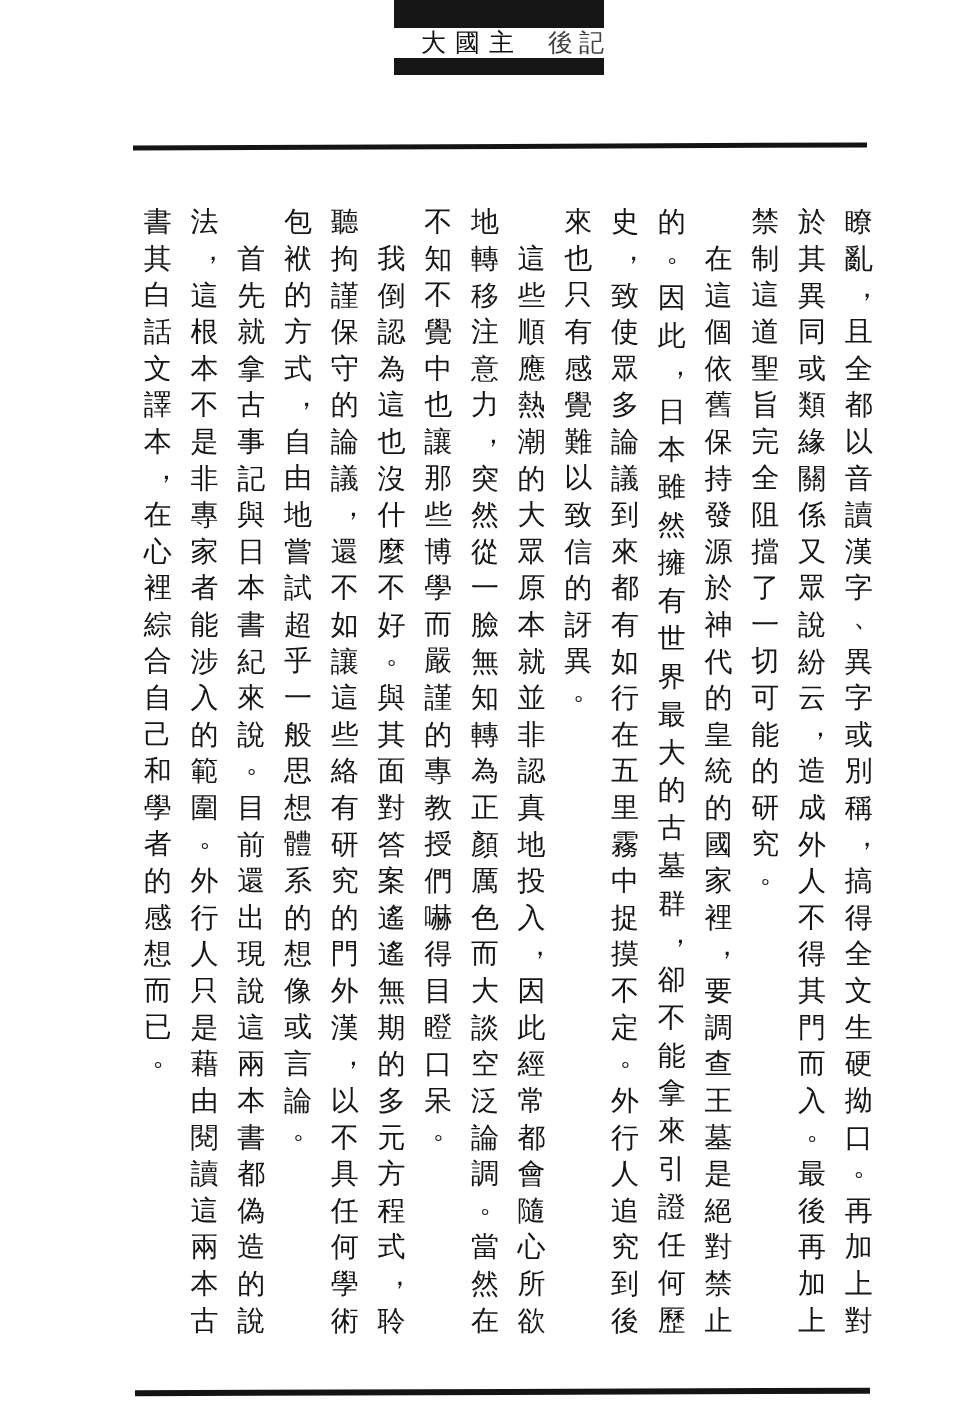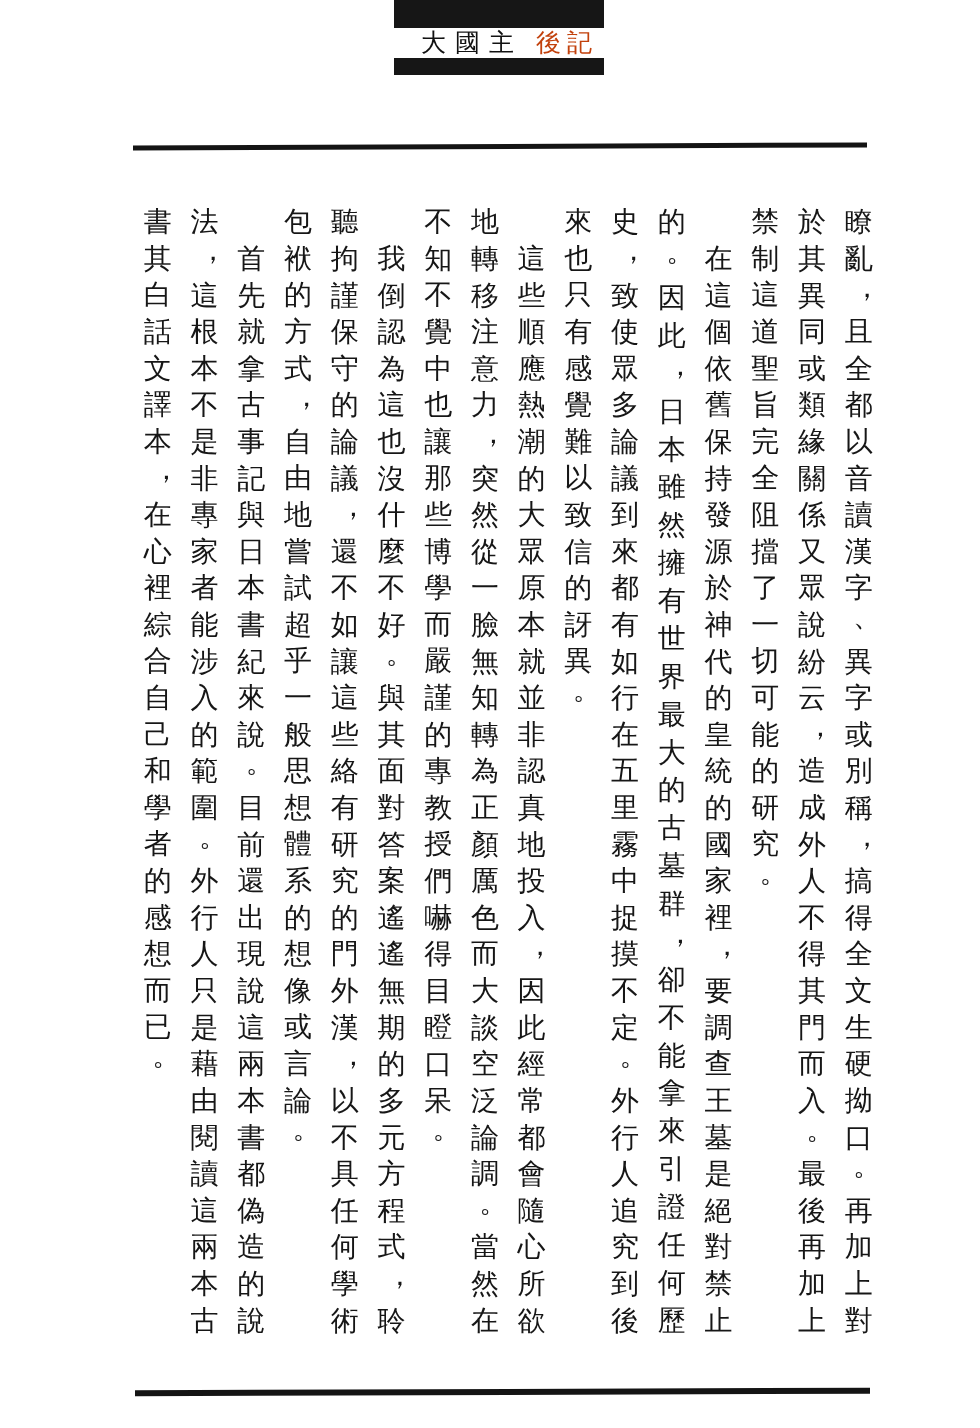--- a/index.html
+++ b/index.html
@@ -41,27 +41,27 @@
       top: 2px;
       font-size: 25px;
       line-height: 26px;
       letter-spacing: 9px;
       white-space: nowrap;
       color: #111;
       margin-left: 22px;
     }
     .section-title {
       position: absolute;
-      left: 142px;
+      left: 154px;
       top: 2px;
       font-size: 25px;
       line-height: 26px;
       letter-spacing: 6px;
       white-space: nowrap;
-      color: #c2410c;
+      color: #404040;
     }
     .rule {
       position: absolute;
       background: #141414;
     }
     .rule-top {
       left: 133px;
       top: 144px;
       width: 734px;
       height: 5px;

